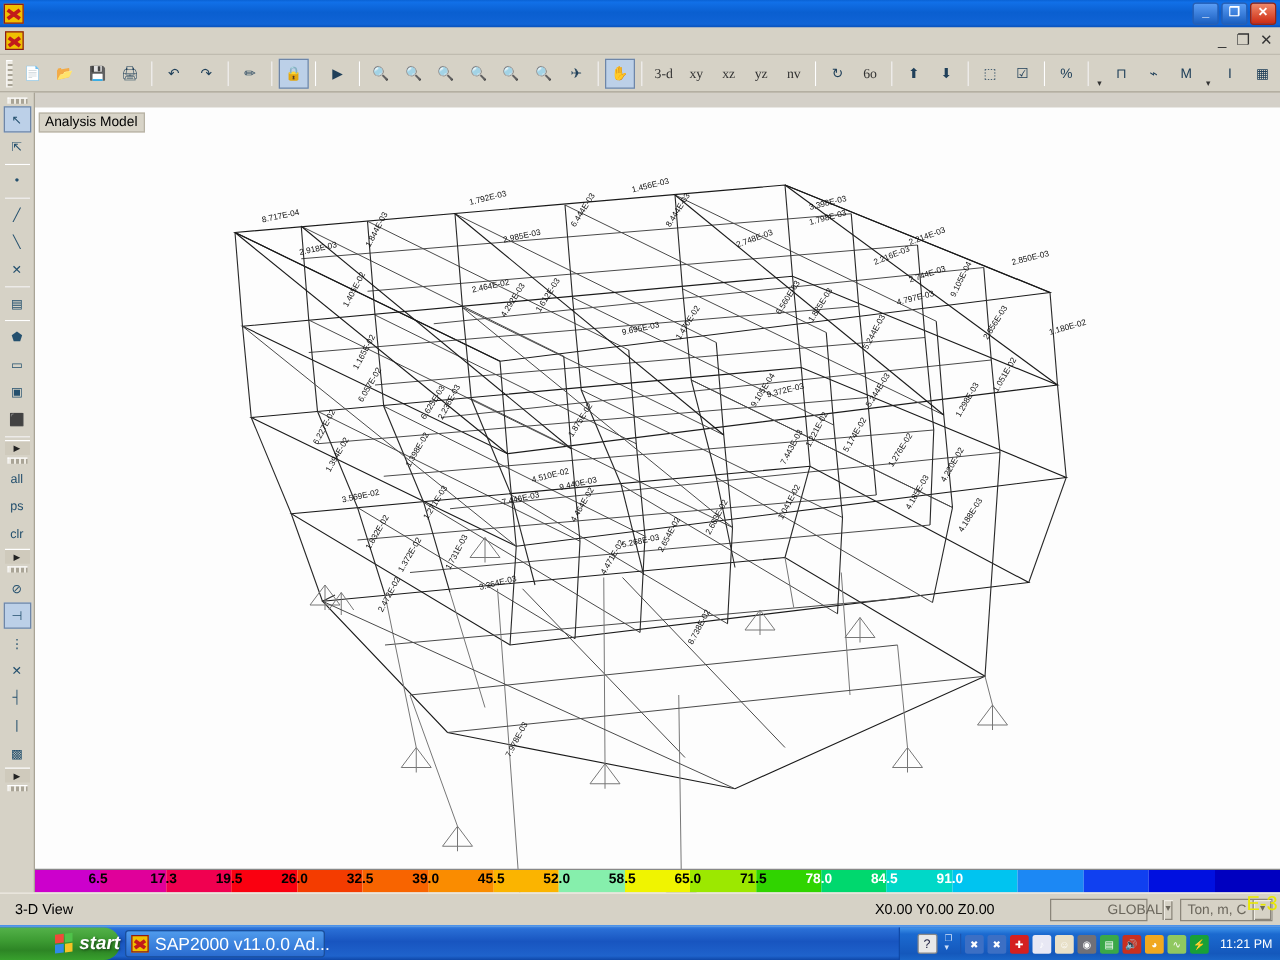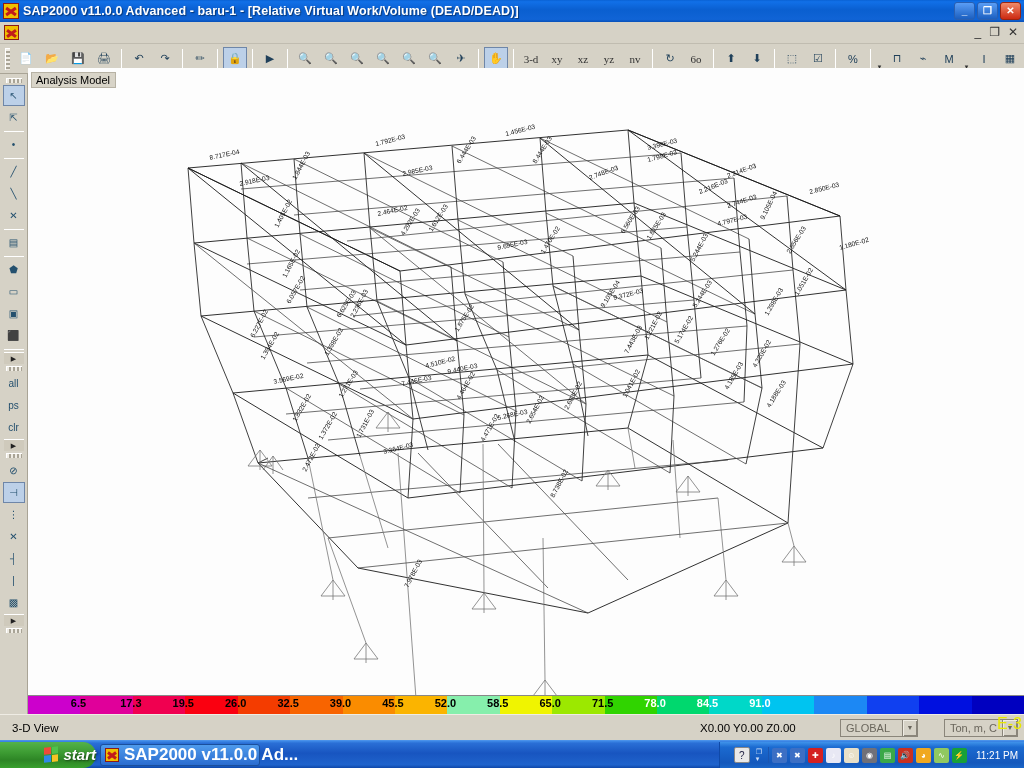--- a/index.html
+++ b/index.html
@@ -93,21 +93,21 @@
     width:22px;height:21px;margin:0 0 1px 0;display:flex;align-items:center;justify-content:center;
     font-size:10px;color:#24506e;cursor:pointer;border:1px solid transparent;position:relative;flex:0 0 auto;
   }
   .lbtn.active{border:1px solid #6e86a8;background:#bcd0e8;}
   .lsep{ width:20px;height:1px;background:#a9a496;border-bottom:1px solid #fff;margin:2px 0;flex:0 0 auto;}
   .lexp{ width:20px;height:12px;display:flex;align-items:center;justify-content:center;
     font-size:7px;color:#222;background:#cfcabc;border-top:1px solid #fff;cursor:pointer;flex:0 0 auto;}
 
   
   .viewport {
-    position:absolute; left:28px; top:68px; width:996px; height:640px;
+    position:absolute; left:28px; top:86px; width:996px; height:640px;
     background:#fdfdfd; overflow:hidden;
   }
   .viewlabel {
     position:absolute; left:3px; top:4px;
     background:#d8d4c8; color:#000; font-size:11px; padding:1px 5px 1px 4px;
     border:1px solid #b7b2a4; z-index:5; white-space:nowrap;
   }
   .vp-svg{ position:absolute; left:0; top:0; }
 
   
@@ -136,21 +136,21 @@
   .status-select{
     position:absolute; height:18px; border:1px solid #8a857a;
     background:#d6d2c6; display:flex; align-items:center; font-size:11px; color:#6a665c;
   }
   .status-select .sv{ padding-left:5px; flex:1 1 auto; white-space:nowrap; }
   .status-select .arrow{
     width:15px;height:16px;background:#d6d2c6;border-left:1px solid #8a857a;
     display:flex;align-items:center;justify-content:center;font-size:7px;color:#6a665c;
     box-shadow: inset 1px 1px 0 #efece4, inset -1px -1px 0 #8a857a;
   }
-  #statusGlobal{ left:840px; width:78px; }
+  #statusGlobal{ left:840px; width:78px;padding-left:40px; }
   #statusUnits{ left:944px; width:74px; }
 
   
   .taskbar {
     position:absolute; left:0; top:740px; width:1024px; height:28px;
     background: linear-gradient(180deg,#3f8ae8 0%, #2a6fd6 8%, #1855c0 45%, #1f63cc 88%, #0e47a8 100%);
     border-top:1px solid #4a92ea; display:flex; align-items:center;
   }
   .startbtn {
     width:96px;height:26px;margin-left:0;
@@ -170,21 +170,21 @@
   .startflag i:nth-child(4){background:#f6c324;}
   .starttext{
     color:#fff;font-style:italic;font-weight:bold;font-size:15px;
     text-shadow:1px 1px 2px rgba(0,0,0,.5);
   }
   .taskitem{
     height:22px; margin-left:4px; padding:0 8px 0 4px;
     background: linear-gradient(180deg,#4f9bec,#2a6cd0);
     border:1px solid #1a4f9c; border-radius:3px;
     display:flex;align-items:center;gap:5px;cursor:pointer;
-    color:#fff;font-size:17px; white-space:nowrap;font-weight:bold;
+    color:#fff;font-size:14px; white-space:nowrap;
   }
   .taskitem.wide{ width:160px; }
   .ti-sap{width:14px;height:14px;background:#f0c000;border:1px solid #8a1a1a;position:relative;flex:0 0 auto;}
   .ti-sap::before,.ti-sap::after{content:"";position:absolute;background:#c21b1b;}
   .ti-sap::before{left:1px;top:5px;width:10px;height:3px;transform:rotate(36deg);}
   .ti-sap::after{left:1px;top:5px;width:10px;height:3px;transform:rotate(-36deg);}
   .ti-folder{
     width:15px;height:12px;background:#f2c84a;border:1px solid #b08a20;border-radius:1px;
     position:relative;flex:0 0 auto;
   }
@@ -208,21 +208,20 @@
     display:flex;align-items:center;justify-content:center;font-size:10px;color:#224;}
   .ql-arrows{display:flex;flex-direction:column;color:#cfe0f8;font-size:7px;line-height:7px;margin-left:2px;}
 </style>
 </head>
 <body>
 
 <div id="app">
 
   <div class="titlebar">
     <div class="title-icon"></div>
-    <div class="title-text">SAP2000 v11.0.0 Advanced  - baru-1 - [Relative Virtual Work/Volume (DEAD/DEAD)]</div>
     <div class="wincontrols">
       <div class="wbtn">
           <span>_</span>
         </div>
       <div class="wbtn">
           <span>❐</span>
         </div>
       <div class="wbtn close">
           <span>✕</span>
         </div>

